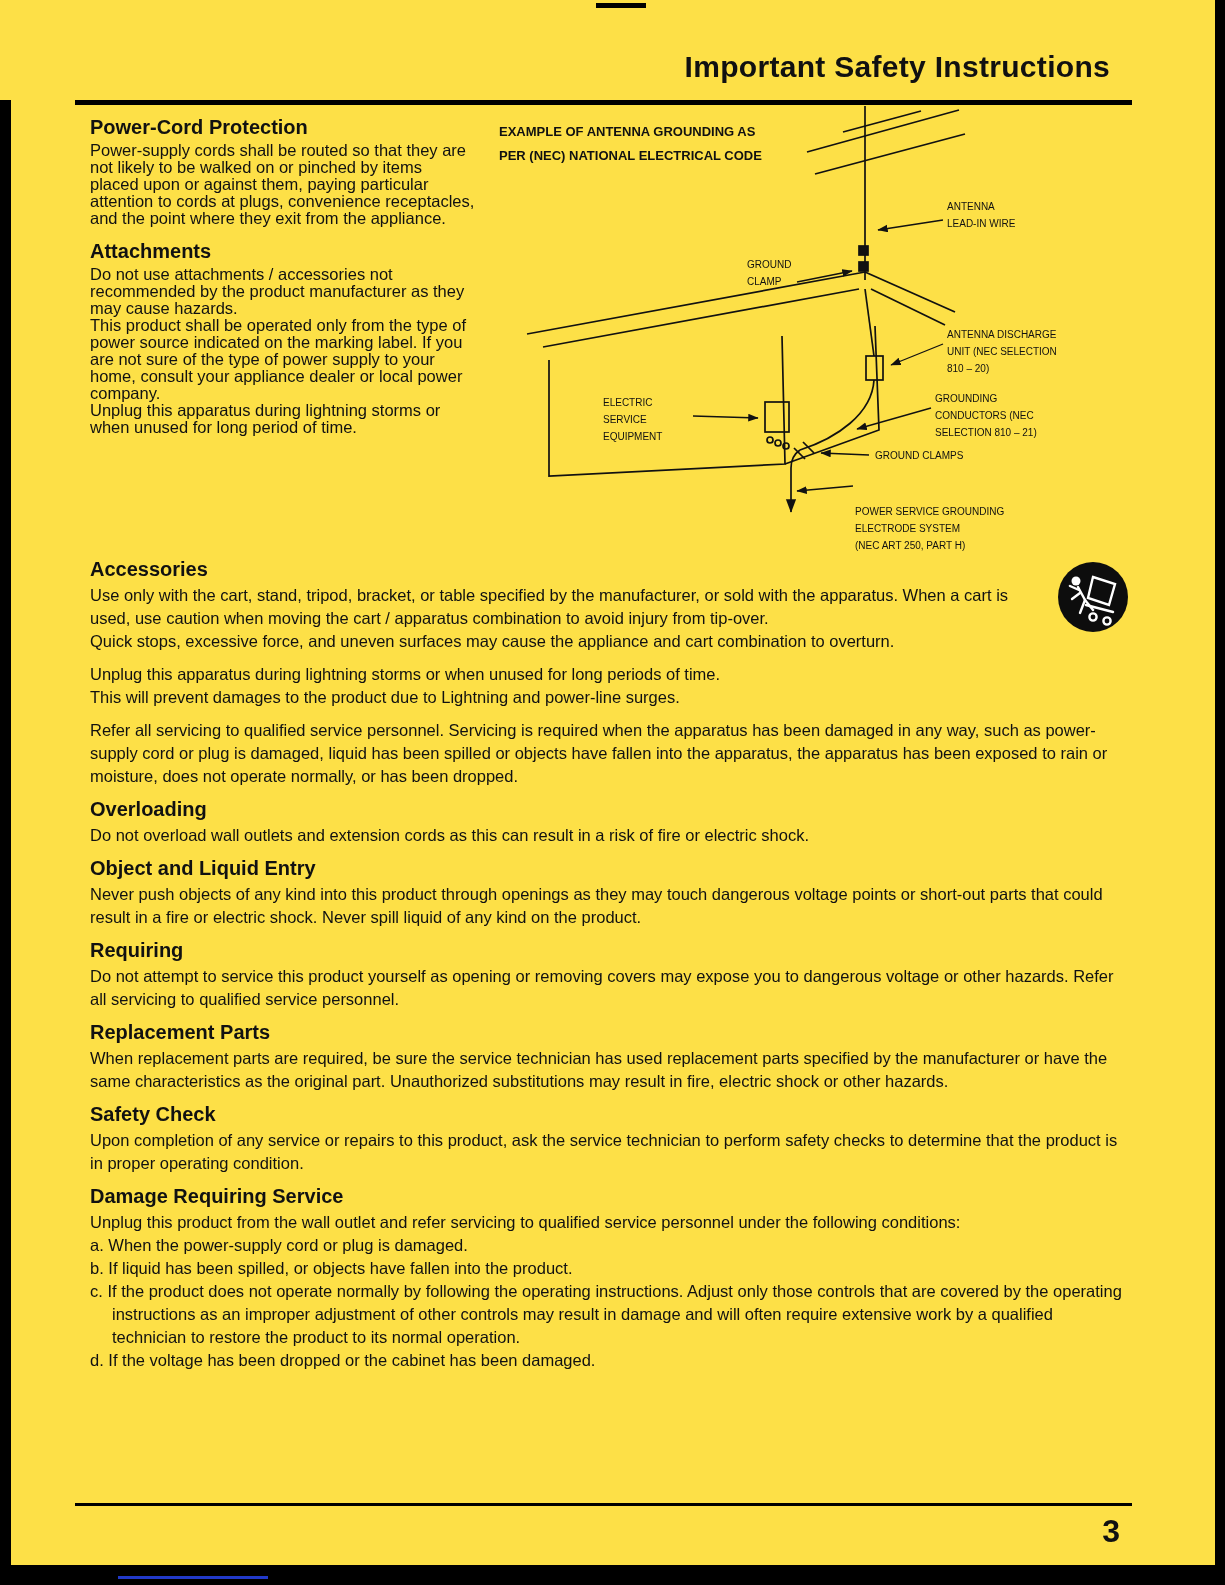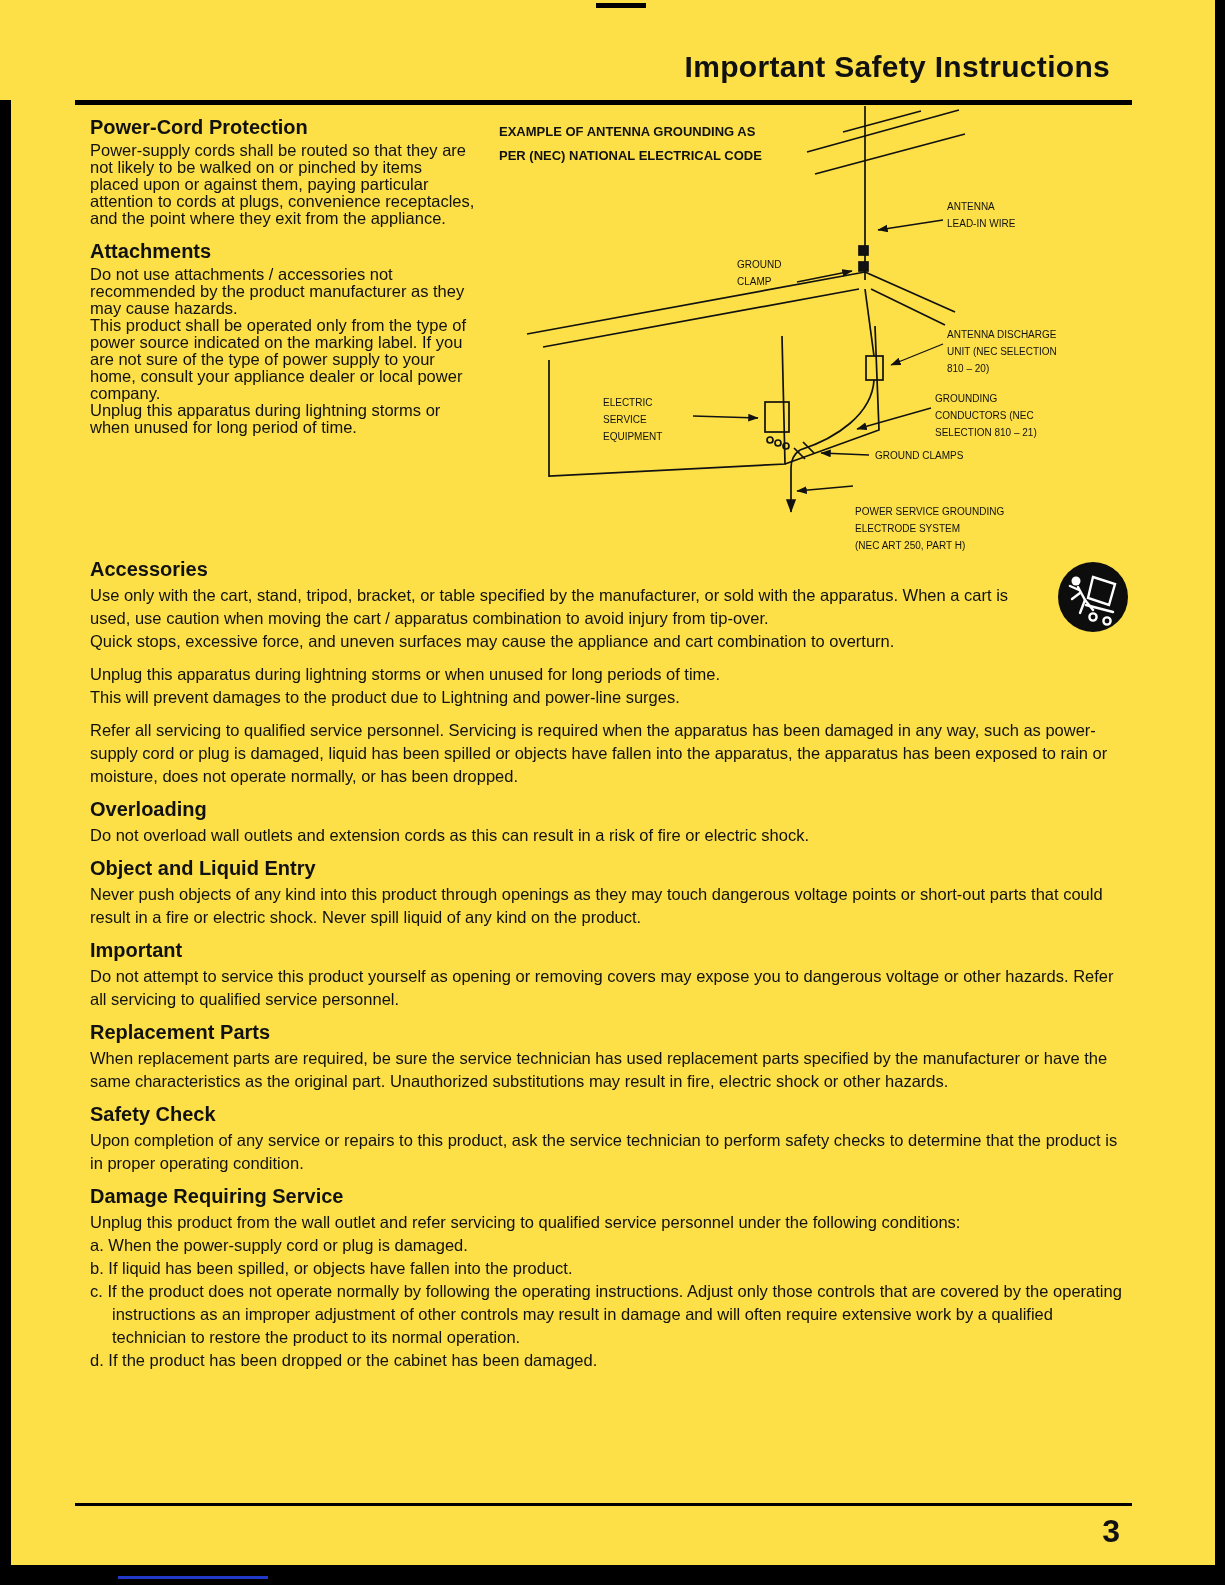--- a/index.html
+++ b/index.html
@@ -132,21 +132,21 @@
           <line x1="196" y1="318" x2="261" y2="320" marker-end="url(#arr)"></line>
           <line x1="434" y1="310" x2="360" y2="331" marker-end="url(#arr)"></line>
           <line x1="372" y1="357" x2="324" y2="355" marker-end="url(#arr)"></line>
           <line x1="356" y1="388" x2="300" y2="393" marker-end="url(#arr)"></line>
         </g>
       </svg>
       <div class="diagram-title">EXAMPLE OF ANTENNA GROUNDING AS
 PER (NEC) NATIONAL ELECTRICAL CODE</div>
       <div class="dlabel" style="left:450px; top:100px;">ANTENNA
 LEAD-IN WIRE</div>
-      <div class="dlabel" style="left:240px; top:158px;">GROUND
+      <div class="dlabel" style="left:250px; top:158px;">GROUND
 CLAMP</div>
       <div class="dlabel" style="left:450px; top:228px;">ANTENNA DISCHARGE
 UNIT (NEC SELECTION
 810 – 20)</div>
       <div class="dlabel" style="left:106px; top:296px;">ELECTRIC
 SERVICE
 EQUIPMENT</div>
       <div class="dlabel" style="left:438px; top:292px;">GROUNDING
 CONDUCTORS (NEC
 SELECTION 810 – 21)</div>
@@ -195,42 +195,42 @@
       <h3>Overloading</h3>
       <p>Do not overload wall outlets and extension cords as this can result in a risk of fire or electric shock.</p>
     </section>
 
     <section class="sec">
       <h3>Object and Liquid Entry</h3>
       <p>Never push objects of any kind into this product through openings as they may touch dangerous voltage points or short-out parts that could result in a fire or electric shock. Never spill liquid of any kind on the product.</p>
     </section>
 
     <section class="sec">
-      <h3>Important</h3>
+      <h3>Requiring</h3>
       <p>Do not attempt to service this product yourself as opening or removing covers may expose you to dangerous voltage or other hazards. Refer all servicing to qualified service personnel.</p>
     </section>
 
     <section class="sec">
       <h3>Replacement Parts</h3>
       <p>When replacement parts are required, be sure the service technician has used replacement parts specified by the manufacturer or have the same characteristics as the original part. Unauthorized substitutions may result in fire, electric shock or other hazards.</p>
     </section>
 
     <section class="sec">
       <h3>Safety Check</h3>
       <p>Upon completion of any service or repairs to this product, ask the service technician to perform safety checks to determine that the product is in proper operating condition.</p>
     </section>
 
     <section class="sec">
       <h3>Damage Requiring Service</h3>
       <p>Unplug this product from the wall outlet and refer servicing to qualified service personnel under the following conditions:</p>
       <ul class="damage-items">
         <li>a. When the power-supply cord or plug is damaged.</li>
         <li>b. If liquid has been spilled, or objects have fallen into the product.</li>
         <li>c. If the product does not operate normally by following the operating instructions. Adjust only those controls that are covered by the operating instructions as an improper adjustment of other controls may result in damage and will often require extensive work by a qualified technician to restore the product to its normal operation.</li>
-        <li>d. If the product has been dropped or the cabinet has been damaged.</li>
+        <li>d. If the voltage has been dropped or the cabinet has been damaged.</li>
       </ul>
     </section>
 
   </main>
 
   <div class="footer-rule"></div>
   <div class="page-number">3</div>
 
   <div class="edge-bottom">
     <div class="blue-line"></div>

